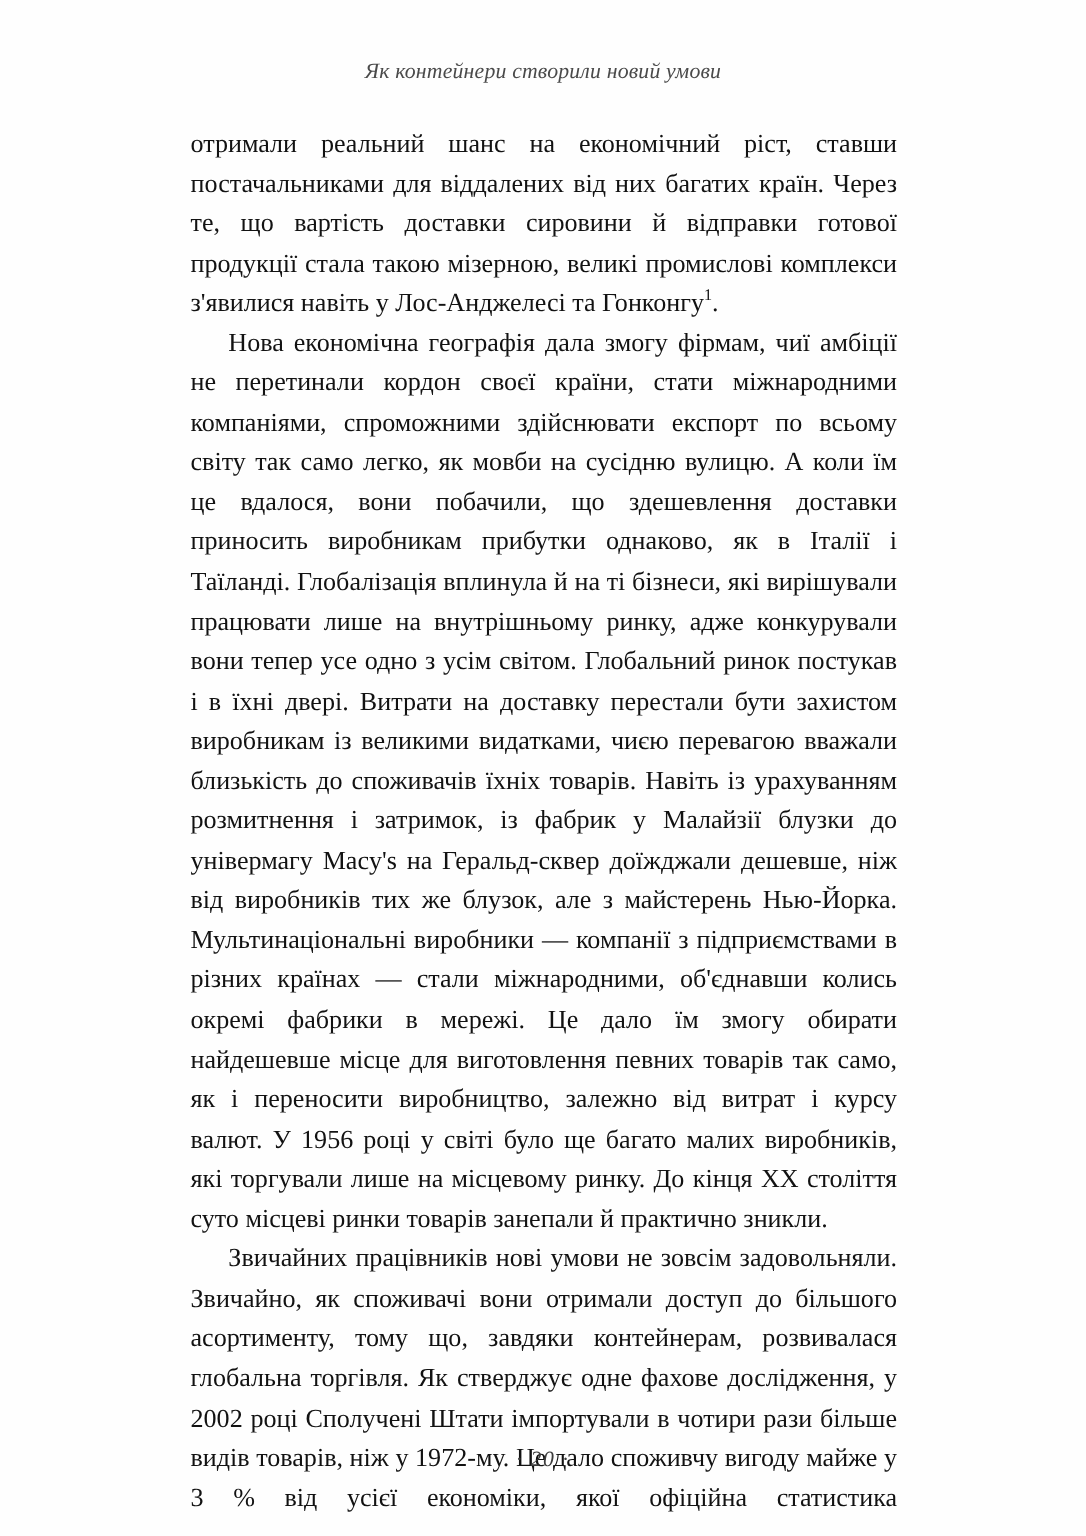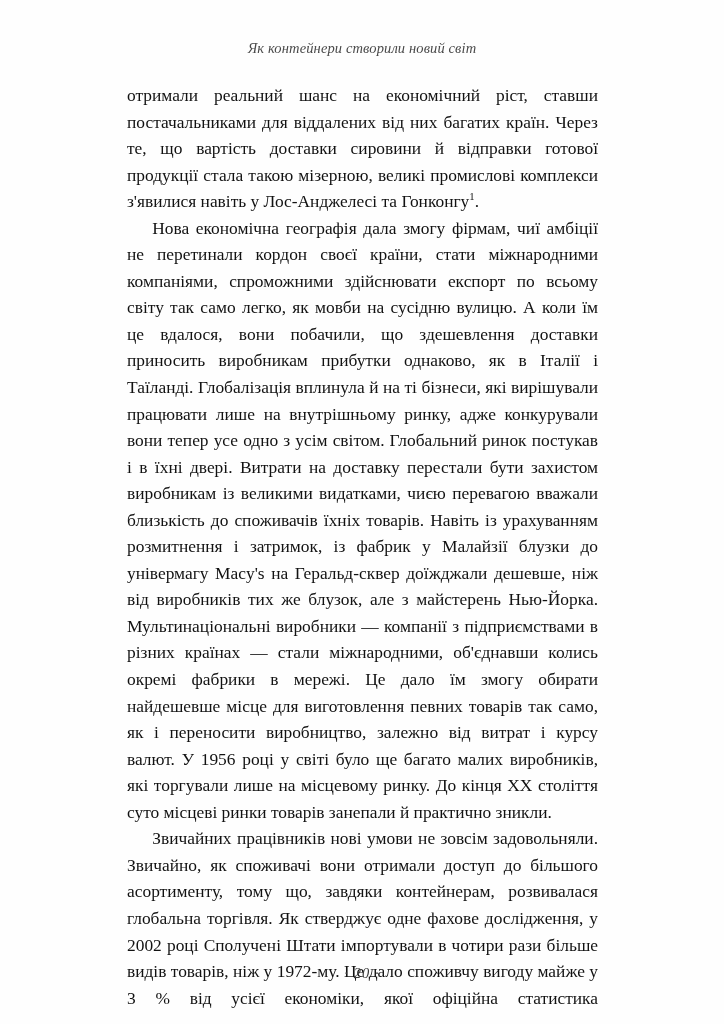--- a/index.html
+++ b/index.html
@@ -88,21 +88,21 @@
     font-style: italic;
     color: #3c3c3c;
     letter-spacing: 1.1px;
   }
 </style>
 </head>
 <body>
 
 <div class="page">
 
-  <div class="running-head">Як контейнери створили новий світ</div>
+  <div class="running-head">Як контейнери створили новий умови</div>
 
   <div class="text-block">
 
     <p class="para full"><span>отримали реальний шанс на економічний ріст, ставши постачальниками для віддалених від них багатих країн. Через те, що вартість доставки сировини й відправки готової продукції стала такою мізерною, великі промислові комплекси з'явилися навіть у Лос-Анджелесі та Гонконгу</span><sup class="footnote-marker">1</sup><span>.</span></p>
 
     <p class="para full">Нова економічна географія дала змогу фірмам, чиї амбіції не перетинали кордон своєї країни, стати міжнародними компаніями, спроможними здійснювати експорт по всьому світу так само легко, як мовби на сусідню вулицю. А коли їм це вдалося, вони побачили, що здешевлення доставки приносить виробникам прибутки однаково, як в Італії і Таїланді. Глобалізація вплинула й на ті бізнеси, які вирішували працювати лише на внутрішньому ринку, адже конкурували вони тепер усе одно з усім світом. Глобальний ринок постукав і в їхні двері. Витрати на доставку перестали бути захистом виробникам із великими видатками, чиєю перевагою вважали близькість до споживачів їхніх товарів. Навіть із урахуванням розмитнення і затримок, із фабрик у Малайзії блузки до універмагу Macy's на Геральд-сквер доїжджали дешевше, ніж від виробників тих же блузок, але з майстерень Нью-Йорка. Мультинаціональні виробники — компанії з підприємствами в різних країнах — стали міжнародними, об'єднавши колись окремі фабрики в мережі. Це дало їм змогу обирати найдешевше місце для виготовлення певних товарів так само, як і переносити виробництво, залежно від витрат і курсу валют. У 1956 році у світі було ще багато малих виробників, які торгували лише на місцевому ринку. До кінця XX століття суто місцеві ринки товарів занепали й практично зникли.</p>
 
     <p class="para">Звичайних працівників нові умови не зовсім задовольняли. Звичайно, як споживачі вони отримали доступ до більшого асортименту, тому що, завдяки контейнерам, розвивалася глобальна торгівля. Як стверджує одне фахове дослідження, у 2002 році Сполучені Штати імпортували в чотири рази більше видів товарів, ніж у 1972-му. Це дало споживчу вигоду майже у 3 % від усієї економіки, якої офіційна статистика</p>
 
   </div>

